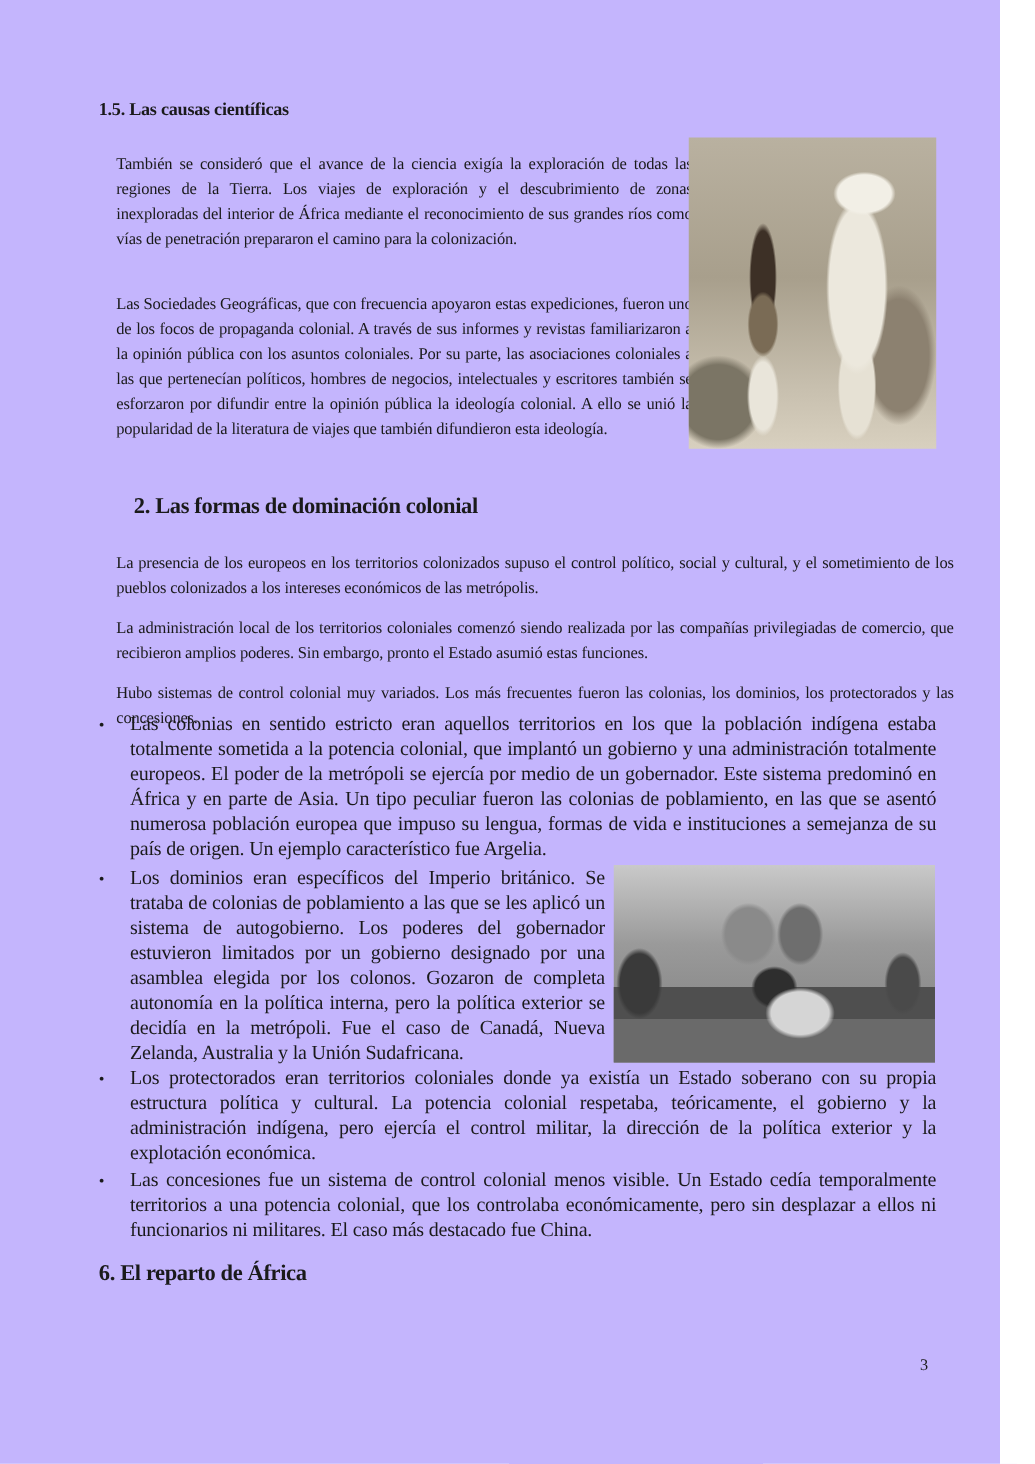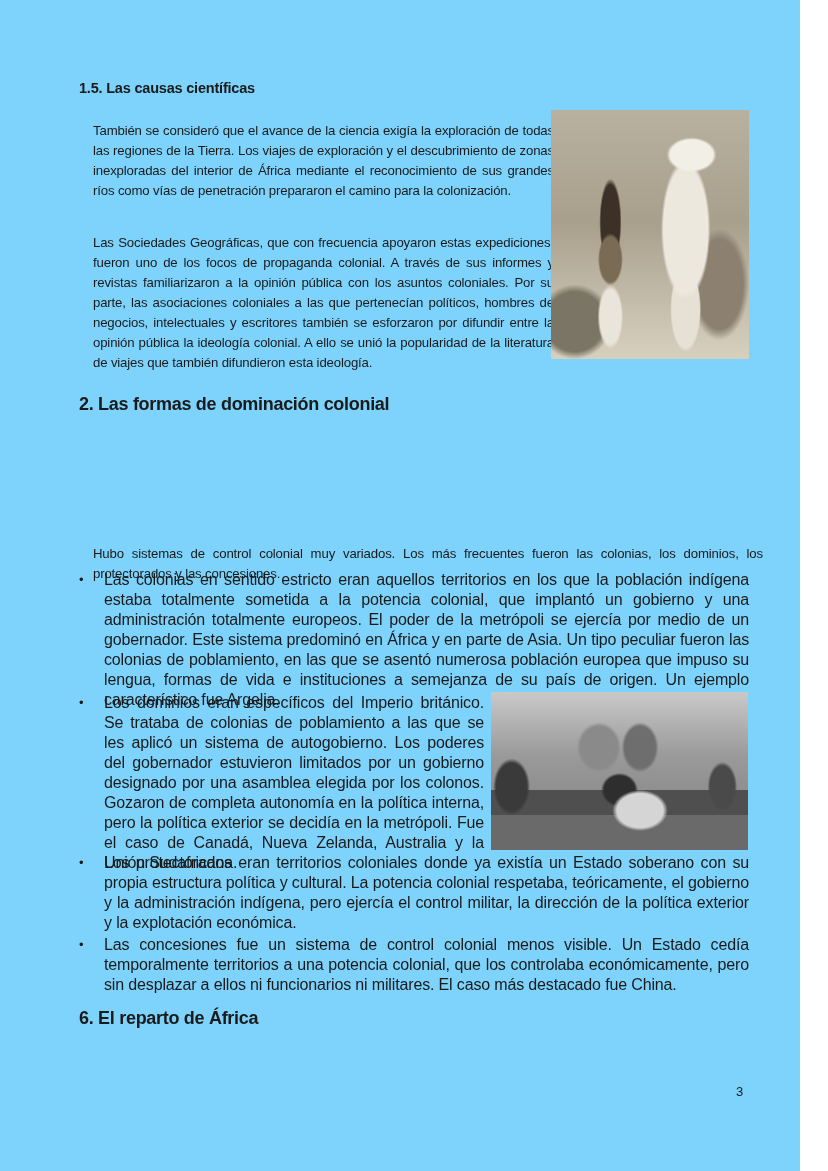--- a/index.html
+++ b/index.html
@@ -1,18 +1,18 @@
 <!DOCTYPE html>
 <html><head>
 <meta charset="utf-8">
 <style>
   html, body { margin:0; padding:0; background:#ffffff; }
   body { width:828px; height:1171px; position:relative; overflow:hidden;
          font-family:"Liberation Sans", sans-serif; color:#1a1a1a; }
-  .page { position:absolute; left:0; top:0; width:800px; height:1171px; background:#7dd3fc; }
+  .page { position:absolute; left:0; top:0; width:800px; height:1171px; background:#c4b5fd;font-family:Liberation Serif, serif; }
   .h3 { position:absolute; left:79px; top:80px; font-size:14.5px; font-weight:bold; margin:0; letter-spacing:-0.2px; }
   .h2 { position:absolute; left:79px; margin:0; font-size:18px; font-weight:bold; letter-spacing:-0.3px; }
   .p { position:absolute; margin:14px; font-size:13.2px; line-height:20px; text-align:justify; letter-spacing:-0.15px; }
   .p.narrow1 { left:79px; width:461px; }
   .p.full { left:79px; width:670px; }
   .bul { position:absolute; left:79px; width:670px; }
   .bul .dot { position:absolute; left:0; top:0; width:10px; font-size:13px; line-height:20px; }
   .bul .txt { position:absolute; left:25px; margin:0; font-size:16px; line-height:20px; text-align:justify; letter-spacing:-0.15px; }
   .photo { position:absolute; overflow:hidden; }
   .photo1 { left:551px; top:110px; width:198px; height:249px;
@@ -46,22 +46,24 @@
 
 <div class="page">
 
   <h3 class="h3">1.5. Las causas científicas</h3>
 
   <p class="p narrow1" style="top:107px;">También se consideró que el avance de la ciencia exigía la exploración de todas las regiones de la Tierra. Los viajes de exploración y el descubrimiento de zonas inexploradas del interior de África mediante el reconocimiento de sus grandes ríos como vías de penetración prepararon el camino para la colonización.</p>
   <p class="p narrow1" style="top:219px;">Las Sociedades Geográficas, que con frecuencia apoyaron estas expediciones, fueron uno de los focos de propaganda colonial. A través de sus informes y revistas familiarizaron a la opinión pública con los asuntos coloniales. Por su parte, las asociaciones coloniales a las que pertenecían políticos, hombres de negocios, intelectuales y escritores también se esforzaron por difundir entre la opinión pública la ideología colonial. A ello se unió la popularidad de la literatura de viajes que también difundieron esta ideología.</p>
 
   <div class="photo photo1"></div>
 
-  <h2 class="h2" style="top:394px;">2. Las formas de dominación colonial</h2>
+  <h2 class="h2" style="top:394px;margin-left:28px;">2. Las formas de dominación colonial</h2>
 
+  <p class="p full" style="top:426px;">La presencia de los europeos en los territorios colonizados supuso el control político, social y cultural, y el sometimiento de los pueblos colonizados a los intereses económicos de las metrópolis.</p>
+  <p class="p full" style="top:478px;">La administración local de los territorios coloniales comenzó siendo realizada por las compañías privilegiadas de comercio, que recibieron amplios poderes. Sin embargo, pronto el Estado asumió estas funciones.</p>
   <p class="p full" style="top:530px;">Hubo sistemas de control colonial muy variados. Los más frecuentes fueron las colonias, los dominios, los protectorados y las concesiones.</p>
 
   <div class="bul" style="top:570px;">
     <span class="dot">•</span>
     <p class="txt" style="width:645px;">Las colonias en sentido estricto eran aquellos territorios en los que la población indígena estaba totalmente sometida a la potencia colonial, que implantó un gobierno y una administración totalmente europeos. El poder de la metrópoli se ejercía por medio de un gobernador. Este sistema predominó en África y en parte de Asia. Un tipo peculiar fueron las colonias de poblamiento, en las que se asentó numerosa población europea que impuso su lengua, formas de vida e instituciones a semejanza de su país de origen. Un ejemplo característico fue Argelia.</p>
   </div>
 
   <div class="bul" style="top:693px;">
     <span class="dot">•</span>
     <p class="txt" style="width:380px;">Los dominios eran específicos del Imperio británico. Se trataba de colonias de poblamiento a las que se les aplicó un sistema de autogobierno. Los poderes del gobernador estuvieron limitados por un gobierno designado por una asamblea elegida por los colonos. Gozaron de completa autonomía en la política interna, pero la política exterior se decidía en la metrópoli. Fue el caso de Canadá, Nueva Zelanda, Australia y la Unión Sudafricana.</p>

